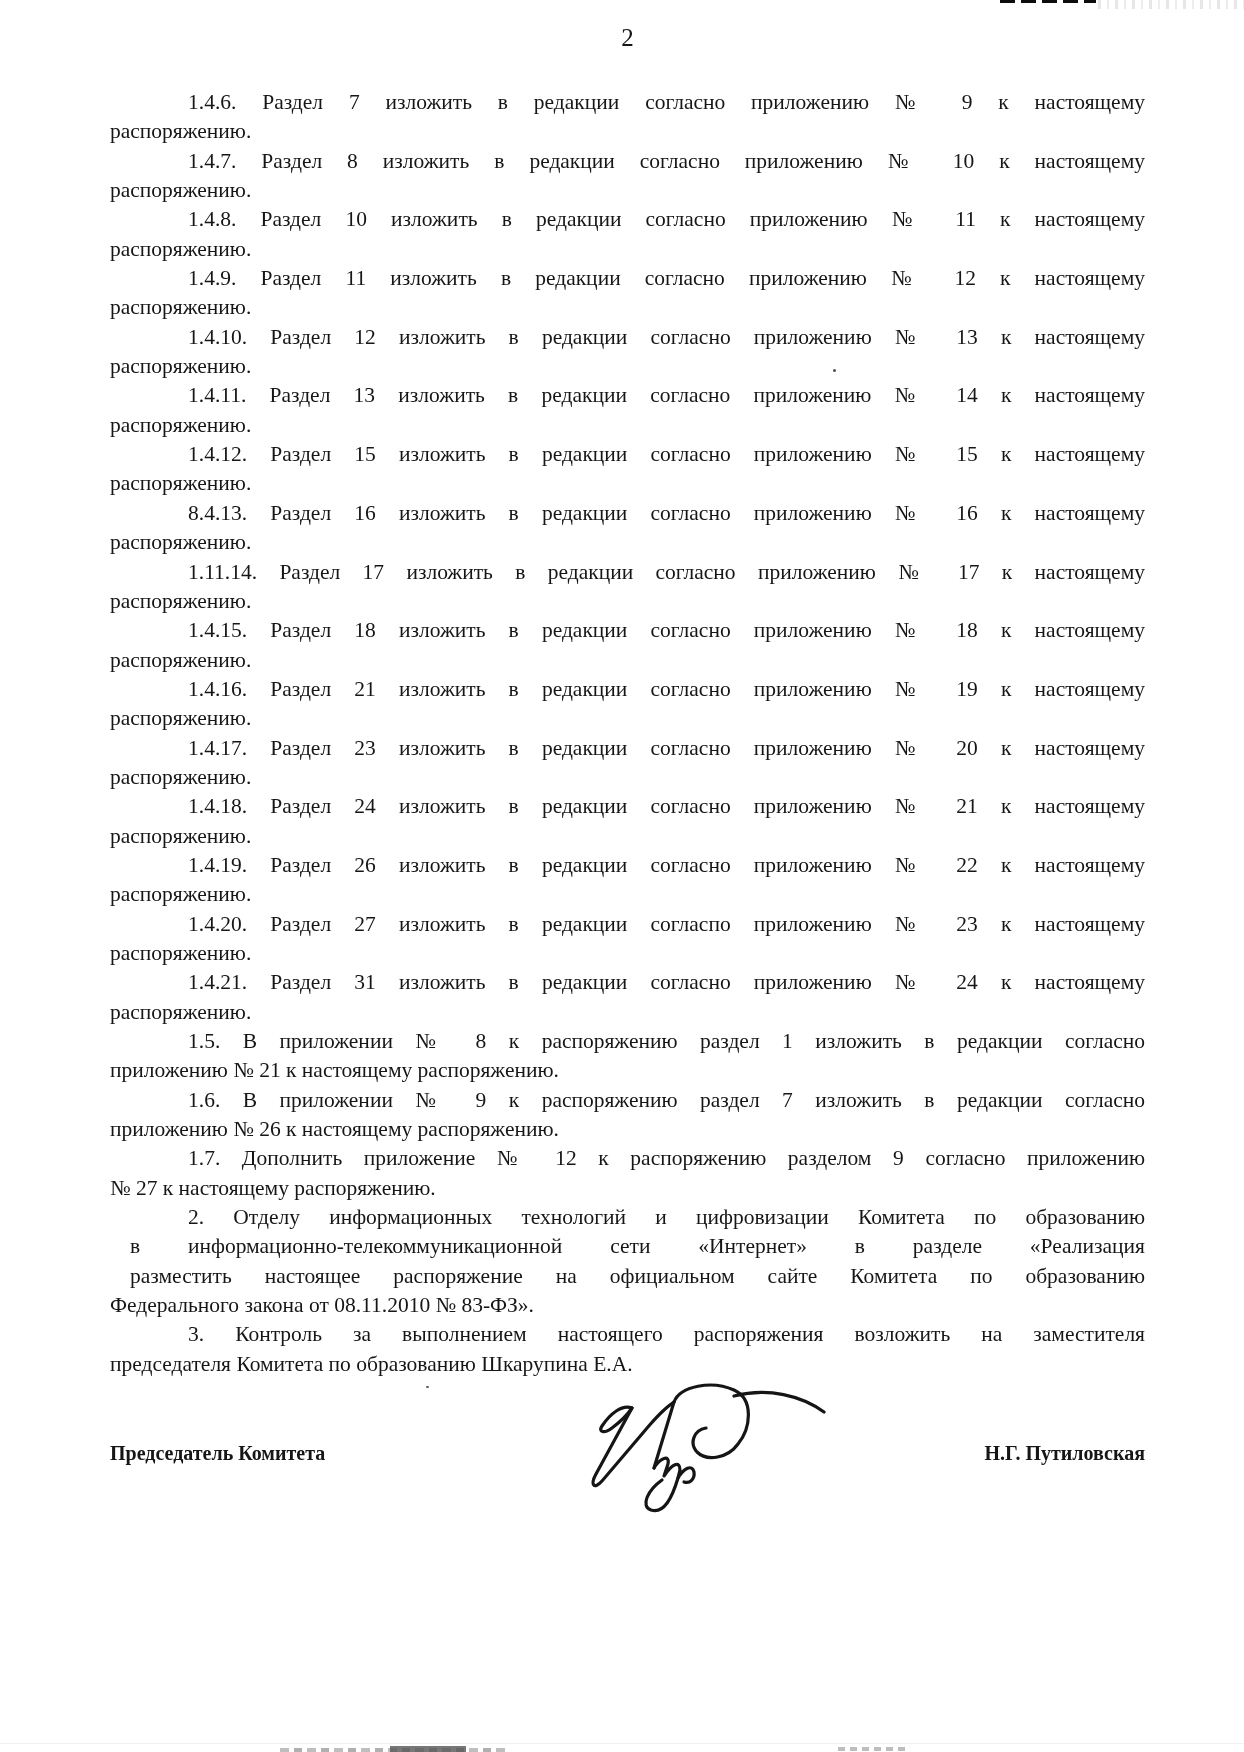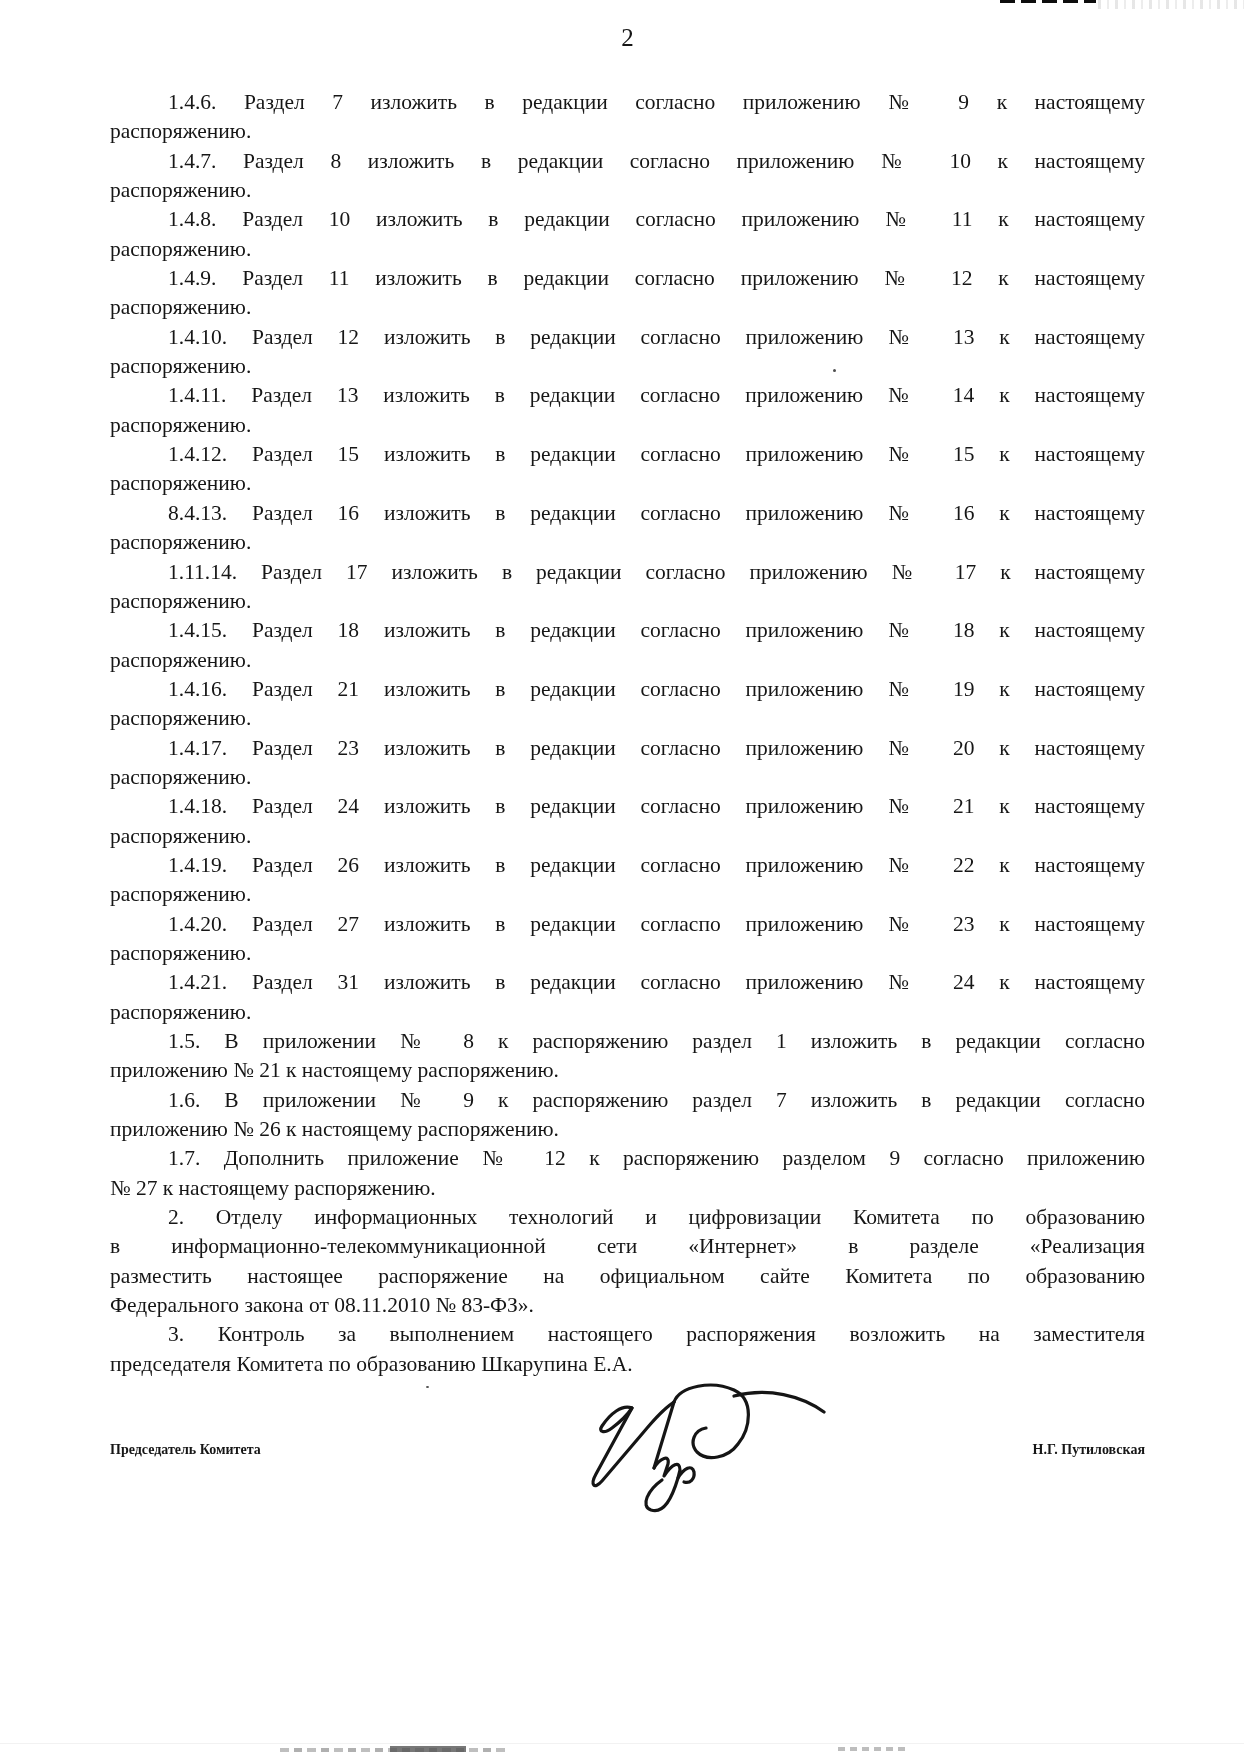--- a/index.html
+++ b/index.html
@@ -14,26 +14,26 @@
   .page-number {
     position:absolute; top:24px; left:110px; width:1035px;
     text-align:center;
     font-size:25px;
   }
   .content {
     position:absolute; top:88px; left:110px; width:1035px;
     font-size:21.5px; line-height:29.35px;
   }
   .line { white-space:normal; }
-  .line.justify { text-align:justify; text-align-last:justify; }
+  .line.justify { text-align:justify; text-align-last:justify;margin-left:20px; }
   .line.indent { padding-left:58px; }
   .sig-row {
     position:absolute; top:1442px; left:110px; width:1035px;
     display:flex; justify-content:space-between; align-items:flex-end;
-    font-size:14px; font-weight:bold;
+    font-size:20px; font-weight:bold;
   }
   .signature-wrap {
     position:absolute; top:1382px; left:578px; width:250px; height:140px;
   }
   
   .artifact { position:absolute; pointer-events:none; }
   .top-dashes {
     top:0; left:1000px; width:96px; height:3px;
     background:repeating-linear-gradient(90deg,#0d0d0d 0 15px,transparent 15px 21px);
   }

